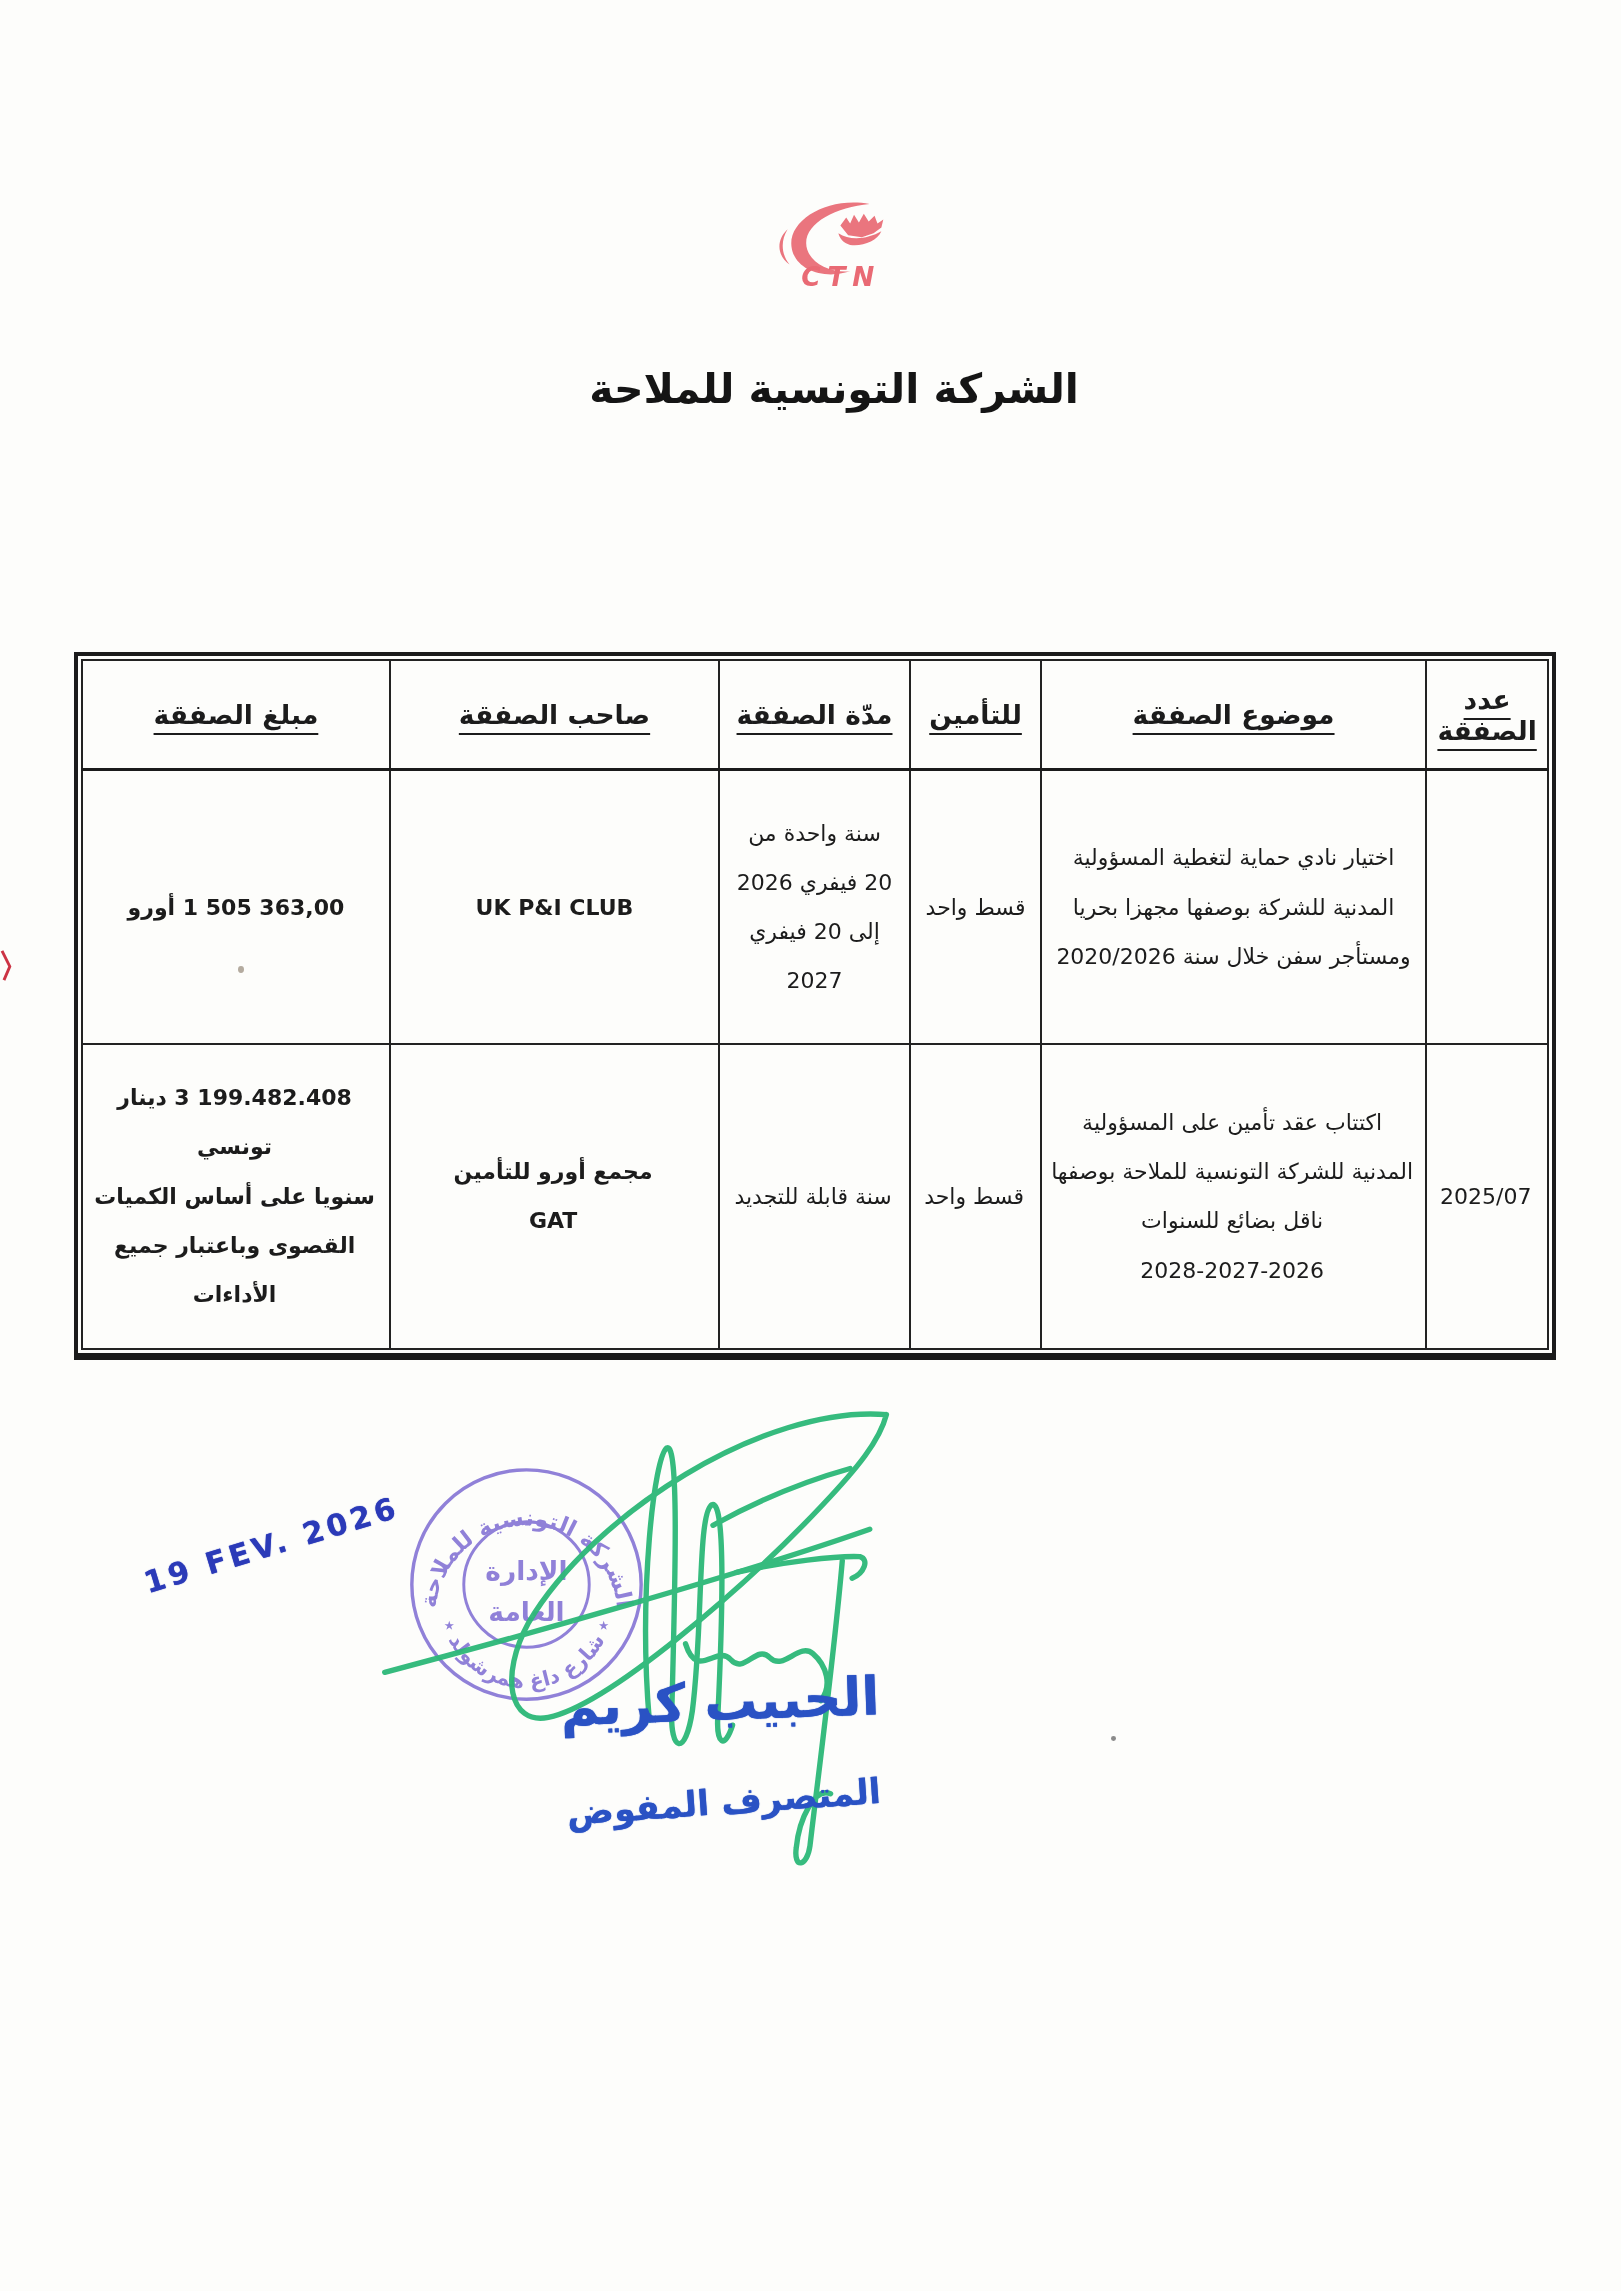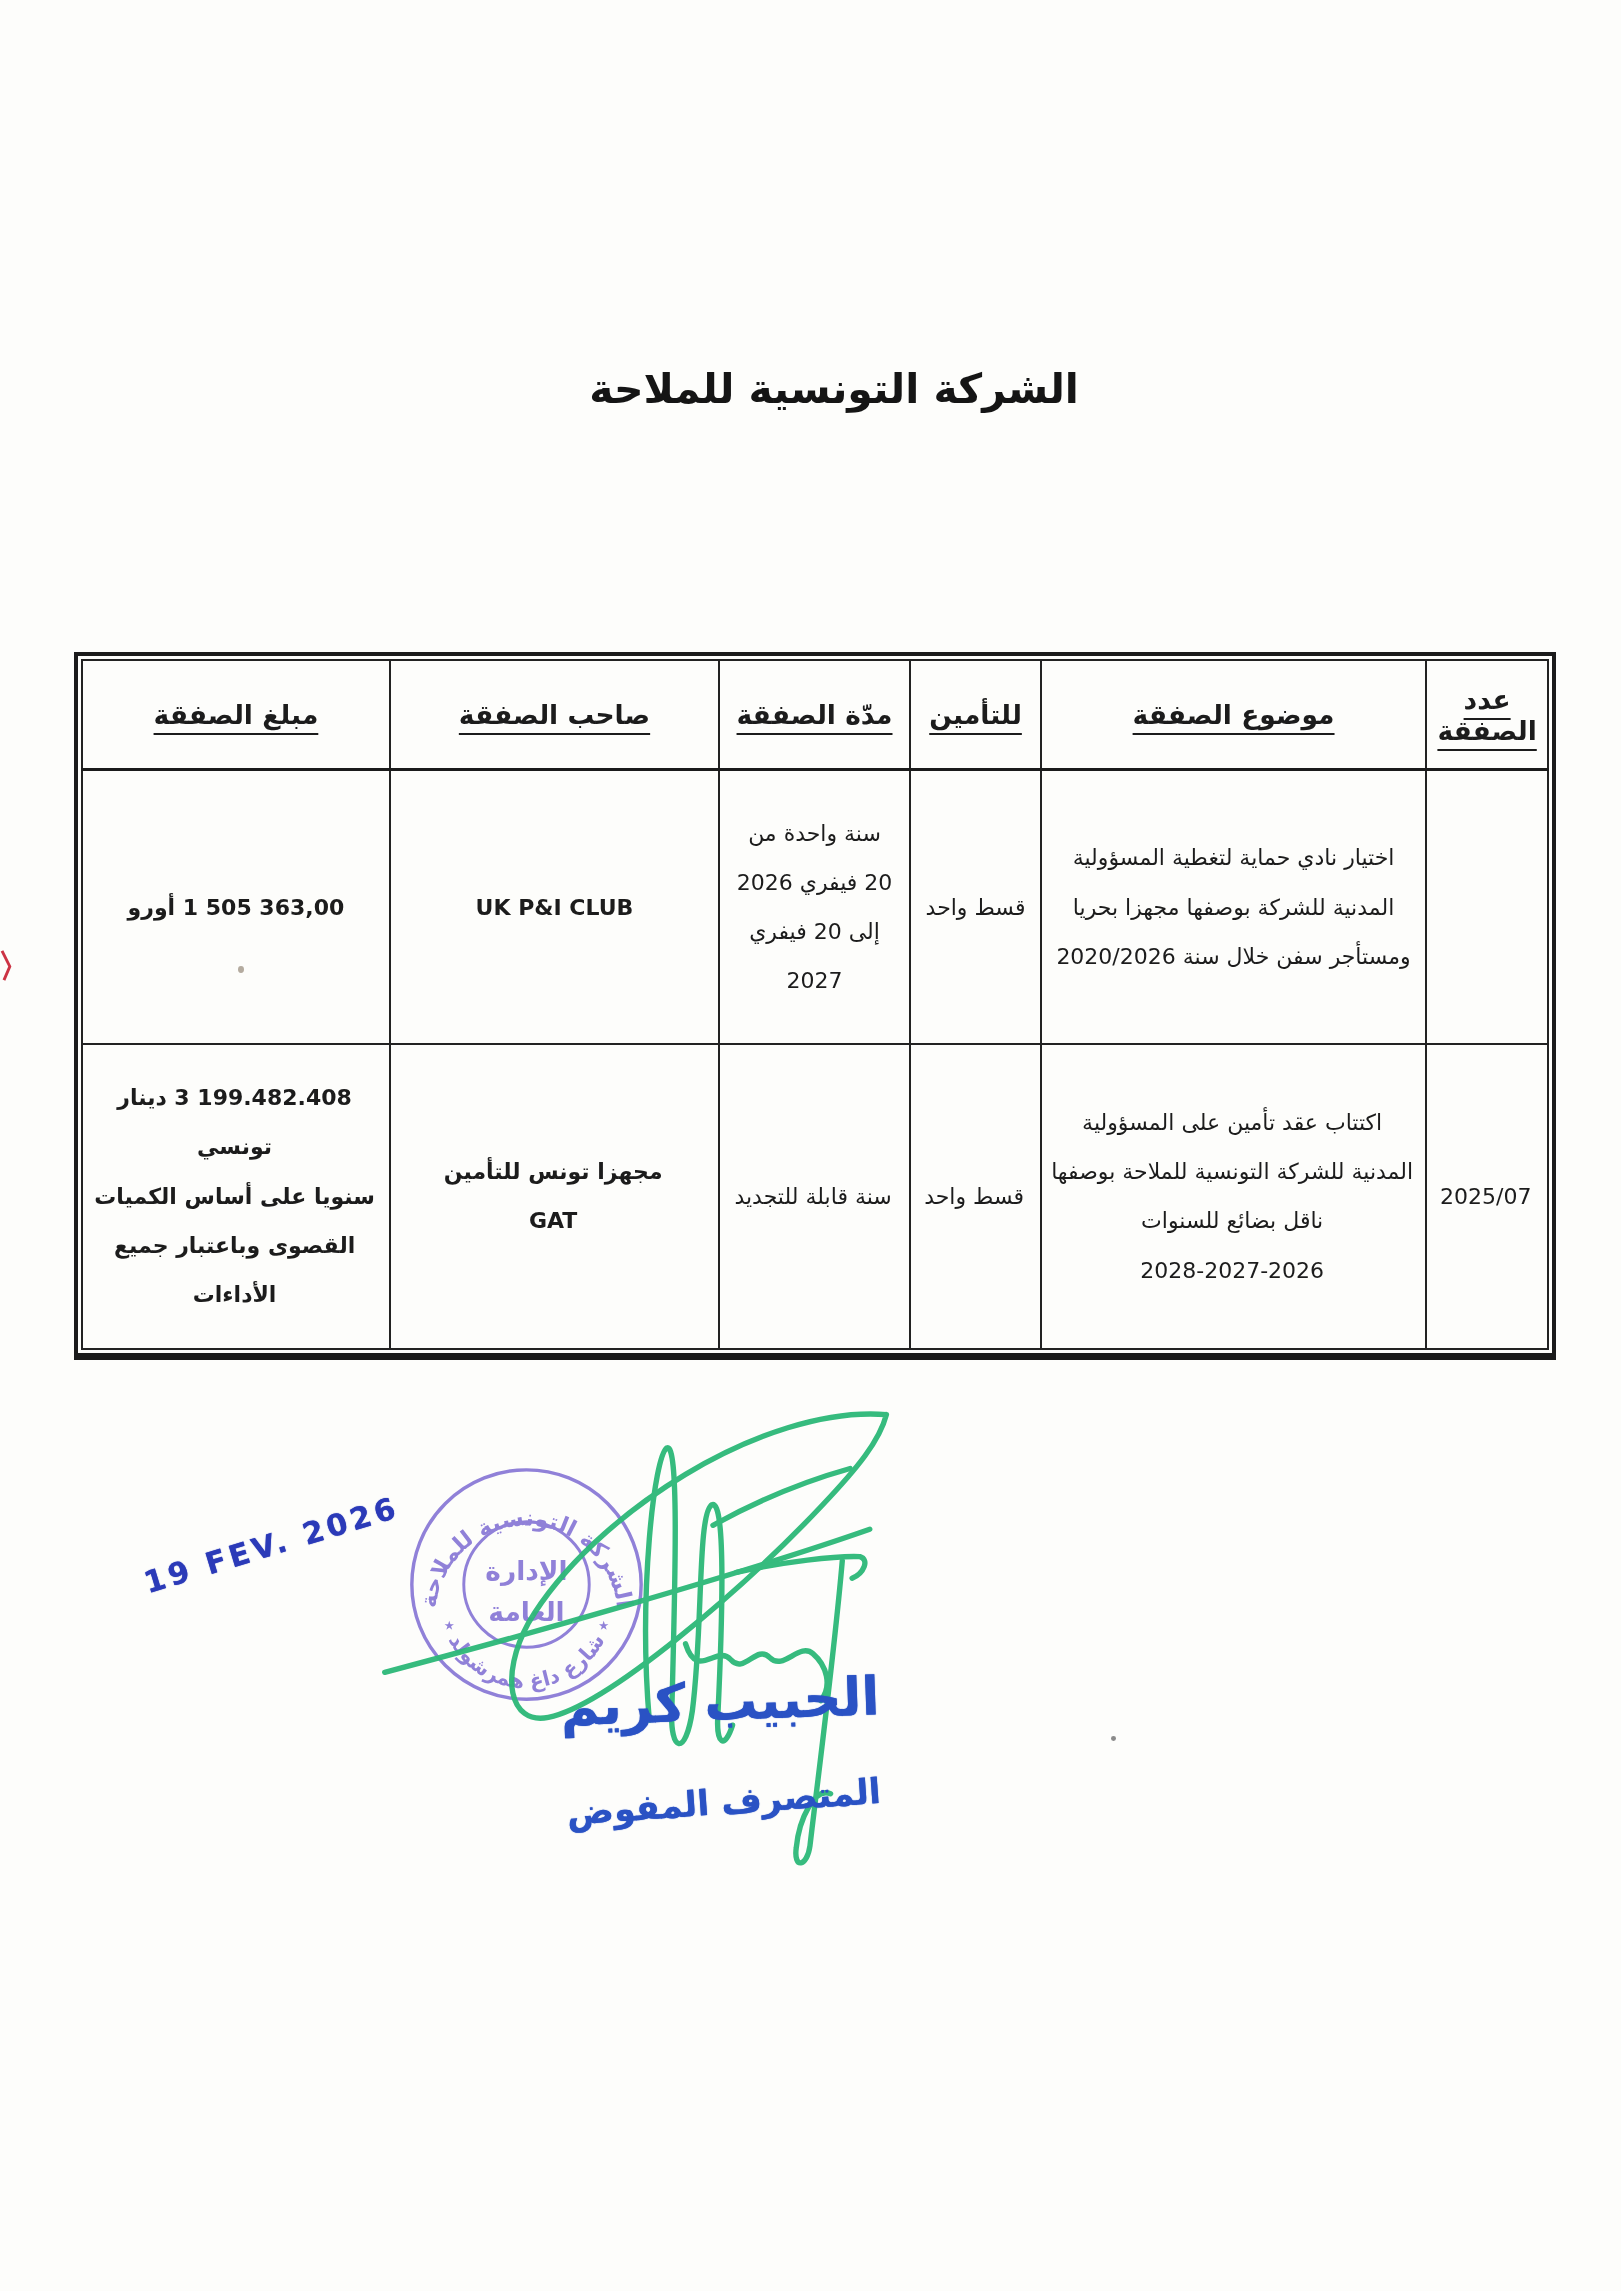--- a/index.html
+++ b/index.html
@@ -80,20 +80,34 @@
   }
   .speck{position:absolute;border-radius:50%;}
   .speck-1{left:238px;top:966px;width:5.9px;height:6.9px;background:#b4ab9f;}
   .speck-2{left:1111px;top:1736px;width:4.9px;height:4.9px;background:#8a8a8a;}
 </style>
 </head>
 <body>
 
 <div class="page">
 
+  <div class="logo-wrap">
+    <svg width="125" height="98" viewBox="0 0 128 100">
+      <g fill="#e96a74" opacity="0.92">
+
+        <path d="M100,10 C58,2 16,26 20,54 C23,77 52,88 80,79 C57,81 35,68 35,50 C35,29 66,13 100,10 Z"></path>
+
+        <path d="M16,36 C4,47 5,63 18,72 C9,61 9,47 16,36 Z"></path>
+
+        <path d="M70,32 L76,24 L80,30 L84,21 L89,29 L94,20 L99,28 L105,22 L108,30 L114,26 L112,34 L104,40 L92,44 L78,42 Z"></path>
+        <path d="M68,40 C80,48 98,46 112,38 C108,48 92,54 80,52 C73,50 69,45 68,40 Z"></path>
+      </g>
+      <text x="30" y="94" font-size="27" font-weight="bold" font-style="italic" letter-spacing="7" fill="#e96a74" font-family="DejaVu Sans, sans-serif">CTN</text>
+    </svg>
+  </div>
 
   <div class="doc-title">الشركة التونسية للملاحة</div>
 
   <div class="table-wrap">
     <table class="deals">
       <colgroup>
         <col style="width:122px">
           <col style="width:385px">
           <col style="width:131px">
         <col style="width:191px">
@@ -125,21 +139,21 @@
           <td class="c-amount">1&nbsp;505&nbsp;363,00 أورو</td>
         </tr>
         <tr class="row-2">
           <td class="c-number">2025/07</td>
           <td><span class="cell-multiline">اكتتاب عقد تأمين على المسؤولية
 المدنية للشركة التونسية للملاحة بوصفها
 ناقل بضائع للسنوات
 2028-2027-2026</span></td>
           <td>قسط واحد</td>
           <td><span class="cell-multiline">سنة قابلة للتجديد</span></td>
-          <td class="c-owner"><span class="cell-multiline cell-bold">مجهزا تونس للتأمين
+          <td class="c-owner"><span class="cell-multiline cell-bold">مجمع أورو للتأمين
 GAT</span></td>
           <td class="c-amount"><span class="cell-multiline cell-bold">3&nbsp;199.482.408 دينار تونسي
 سنويا على أساس الكميات
 القصوى وباعتبار جميع
 الأداءات</span></td>
         </tr>
       </tbody>
     </table>
   </div>
 

